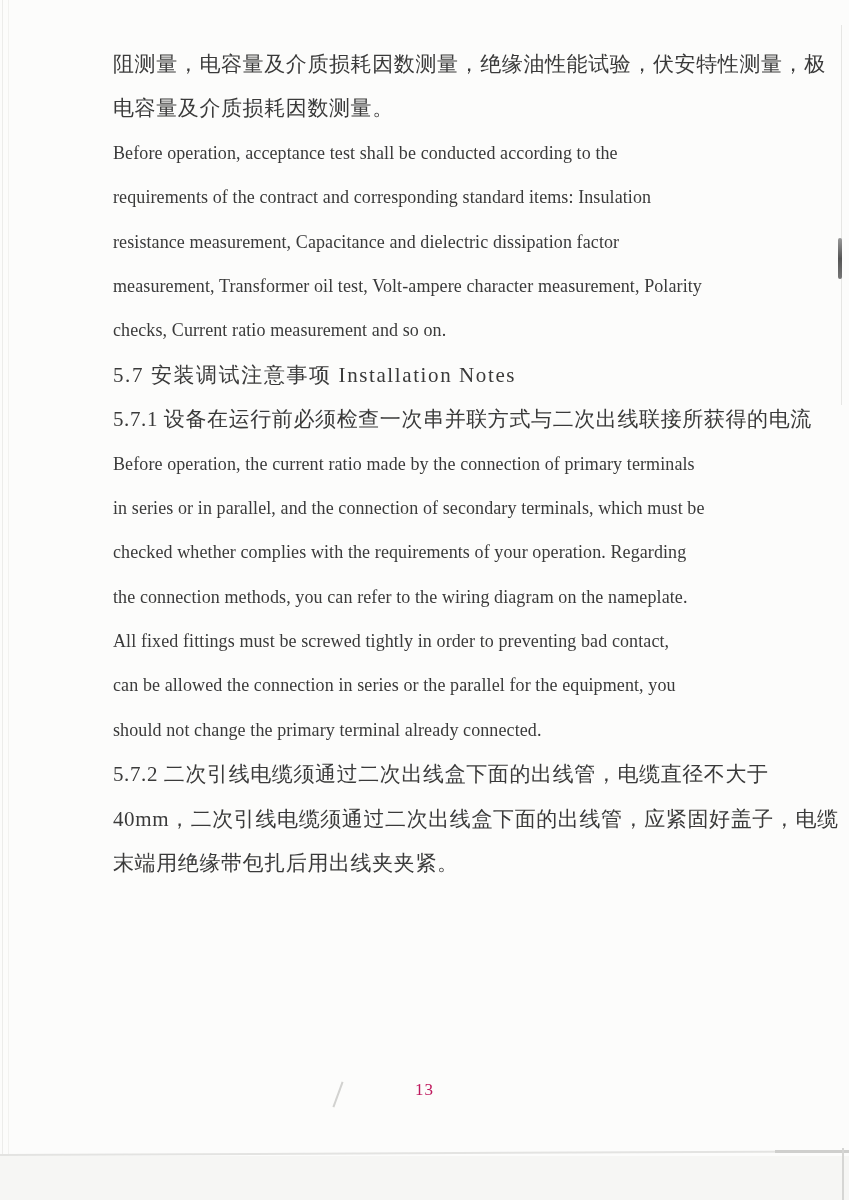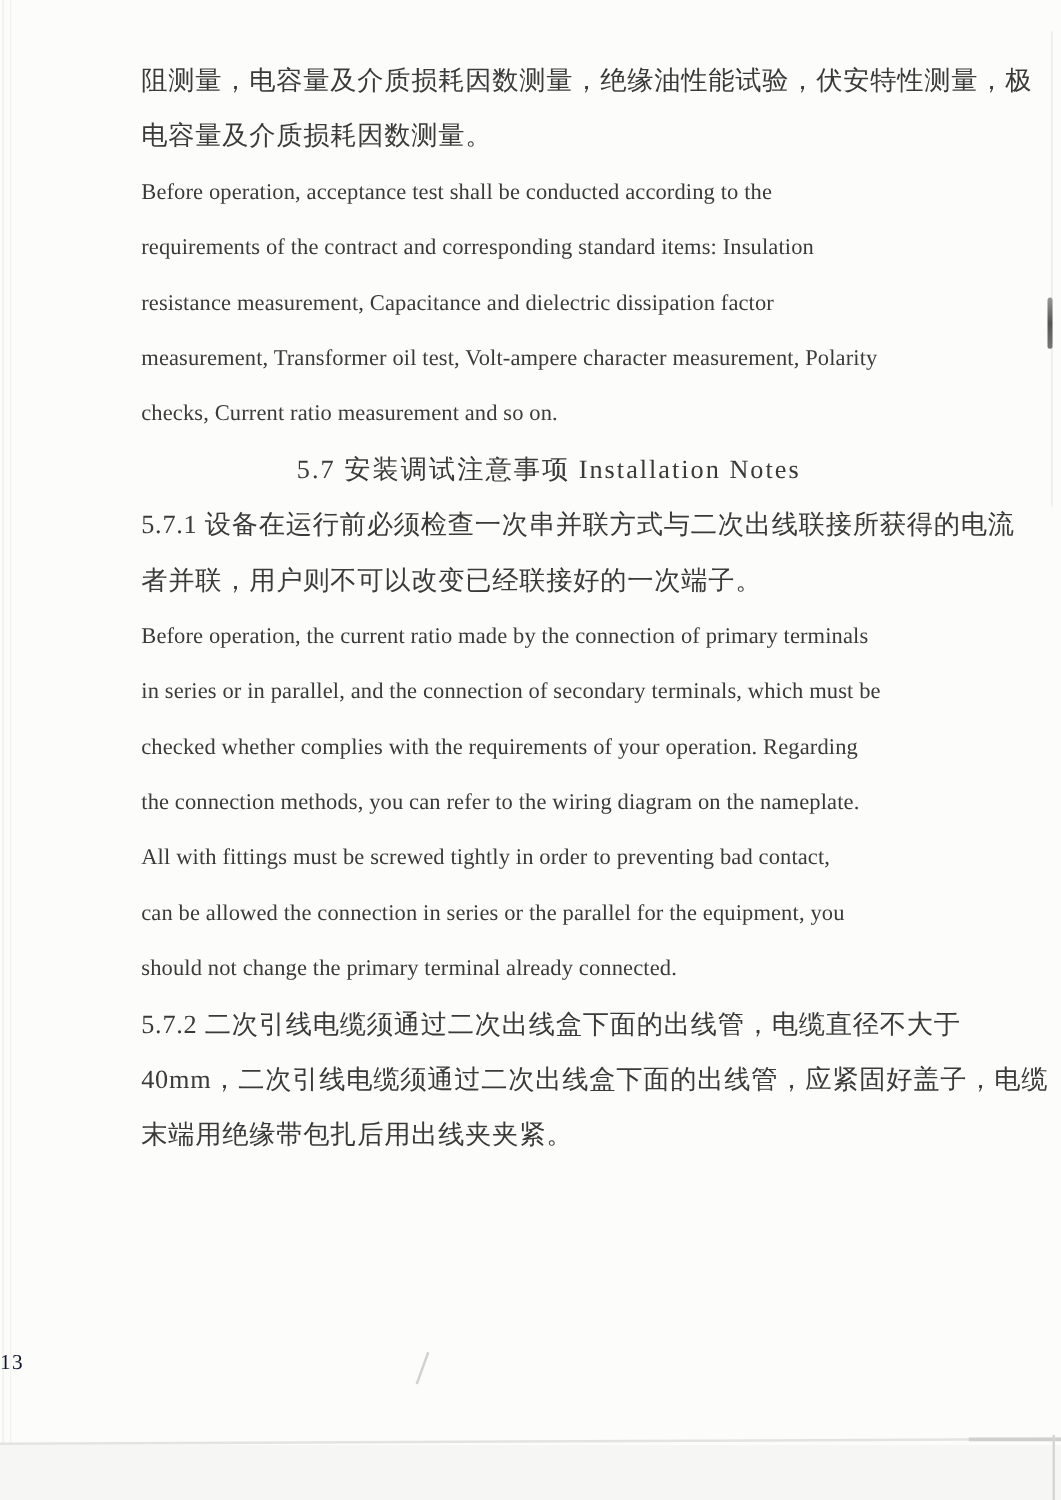--- a/index.html
+++ b/index.html
@@ -27,33 +27,33 @@
     white-space: nowrap;
     overflow: visible;
   }
   .line.zh {
     font-size: 21px;
     letter-spacing: 0.6px;
   }
   .line.zh-heading {
     font-size: 21px;
     letter-spacing: 1.6px;
-    text-align: center;
   }
   .line.en {
     font-size: 18px;
     letter-spacing: 0.1px;
   }
   .page-number {
     position: absolute;
     left: 0;
     top: 1080px;
     width: 100%;
+    text-align: center;
     font-size: 17px;
-    color: #0f172a;
+    color: #be185d;
     letter-spacing: 1px;
   }
   
   .artifact { position: absolute; pointer-events: none; }
   .left-scanline-1 { left: 2px; top: 0; width: 1px; height: 1200px; background: #ececea; }
   .left-scanline-2 { left: 8px; top: 0; width: 1px; height: 1200px; background: #f2f2f0; }
   .right-edge-line-top { left: 841px; top: 25px; width: 1px; height: 380px; background: #e6e6e4; }
   .right-edge-dash { left: 838px; top: 238px; width: 4px; height: 41px;
     background: linear-gradient(to bottom, #9a9a9a, #555, #777); border-radius: 2px; filter: blur(0.4px); }
   .right-edge-line-bottom { left: 842px; top: 1148px; width: 2px; height: 52px; background: #d6d6d4; }
@@ -80,26 +80,25 @@
 <div class="doc-body">
     <div class="line zh">阻测量，电容量及介质损耗因数测量，绝缘油性能试验，伏安特性测量，极</div>
     <div class="line zh">电容量及介质损耗因数测量。</div>
     <div class="line en">Before operation, acceptance test shall be conducted according to the</div>
     <div class="line en">requirements of the contract and corresponding standard items: Insulation</div>
     <div class="line en">resistance measurement, Capacitance and dielectric dissipation factor</div>
     <div class="line en">measurement, Transformer oil test, Volt-ampere character measurement, Polarity</div>
     <div class="line en">checks, Current ratio measurement and so on.</div>
     <div class="line zh-heading">5.7 安装调试注意事项  Installation Notes</div>
     <div class="line zh">5.7.1 设备在运行前必须检查一次串并联方式与二次出线联接所获得的电流</div>
-    <div class="line zh">者并联，用户则不可以改变已经联接好的一次端子。</div>
     <div class="line en">Before operation, the current ratio made by the connection of primary terminals</div>
     <div class="line en">in series or in parallel, and the connection of secondary terminals, which must be</div>
     <div class="line en">checked whether complies with the requirements of your operation. Regarding</div>
     <div class="line en">the connection methods, you can refer to the wiring diagram on the nameplate.</div>
-    <div class="line en">All with fittings must be screwed tightly in order to preventing bad contact,</div>
+    <div class="line en">All fixed fittings must be screwed tightly in order to preventing bad contact,</div>
     <div class="line en">can be allowed the connection in series or the parallel for the equipment, you</div>
     <div class="line en">should not change the primary terminal already connected.</div>
     <div class="line zh">5.7.2 二次引线电缆须通过二次出线盒下面的出线管，电缆直径不大于</div>
     <div class="line zh">40mm，二次引线电缆须通过二次出线盒下面的出线管，应紧固好盖子，电缆</div>
     <div class="line zh">末端用绝缘带包扎后用出线夹夹紧。</div>
   </div>
 
 <div class="page-number">13</div>
 
 </body></html>

